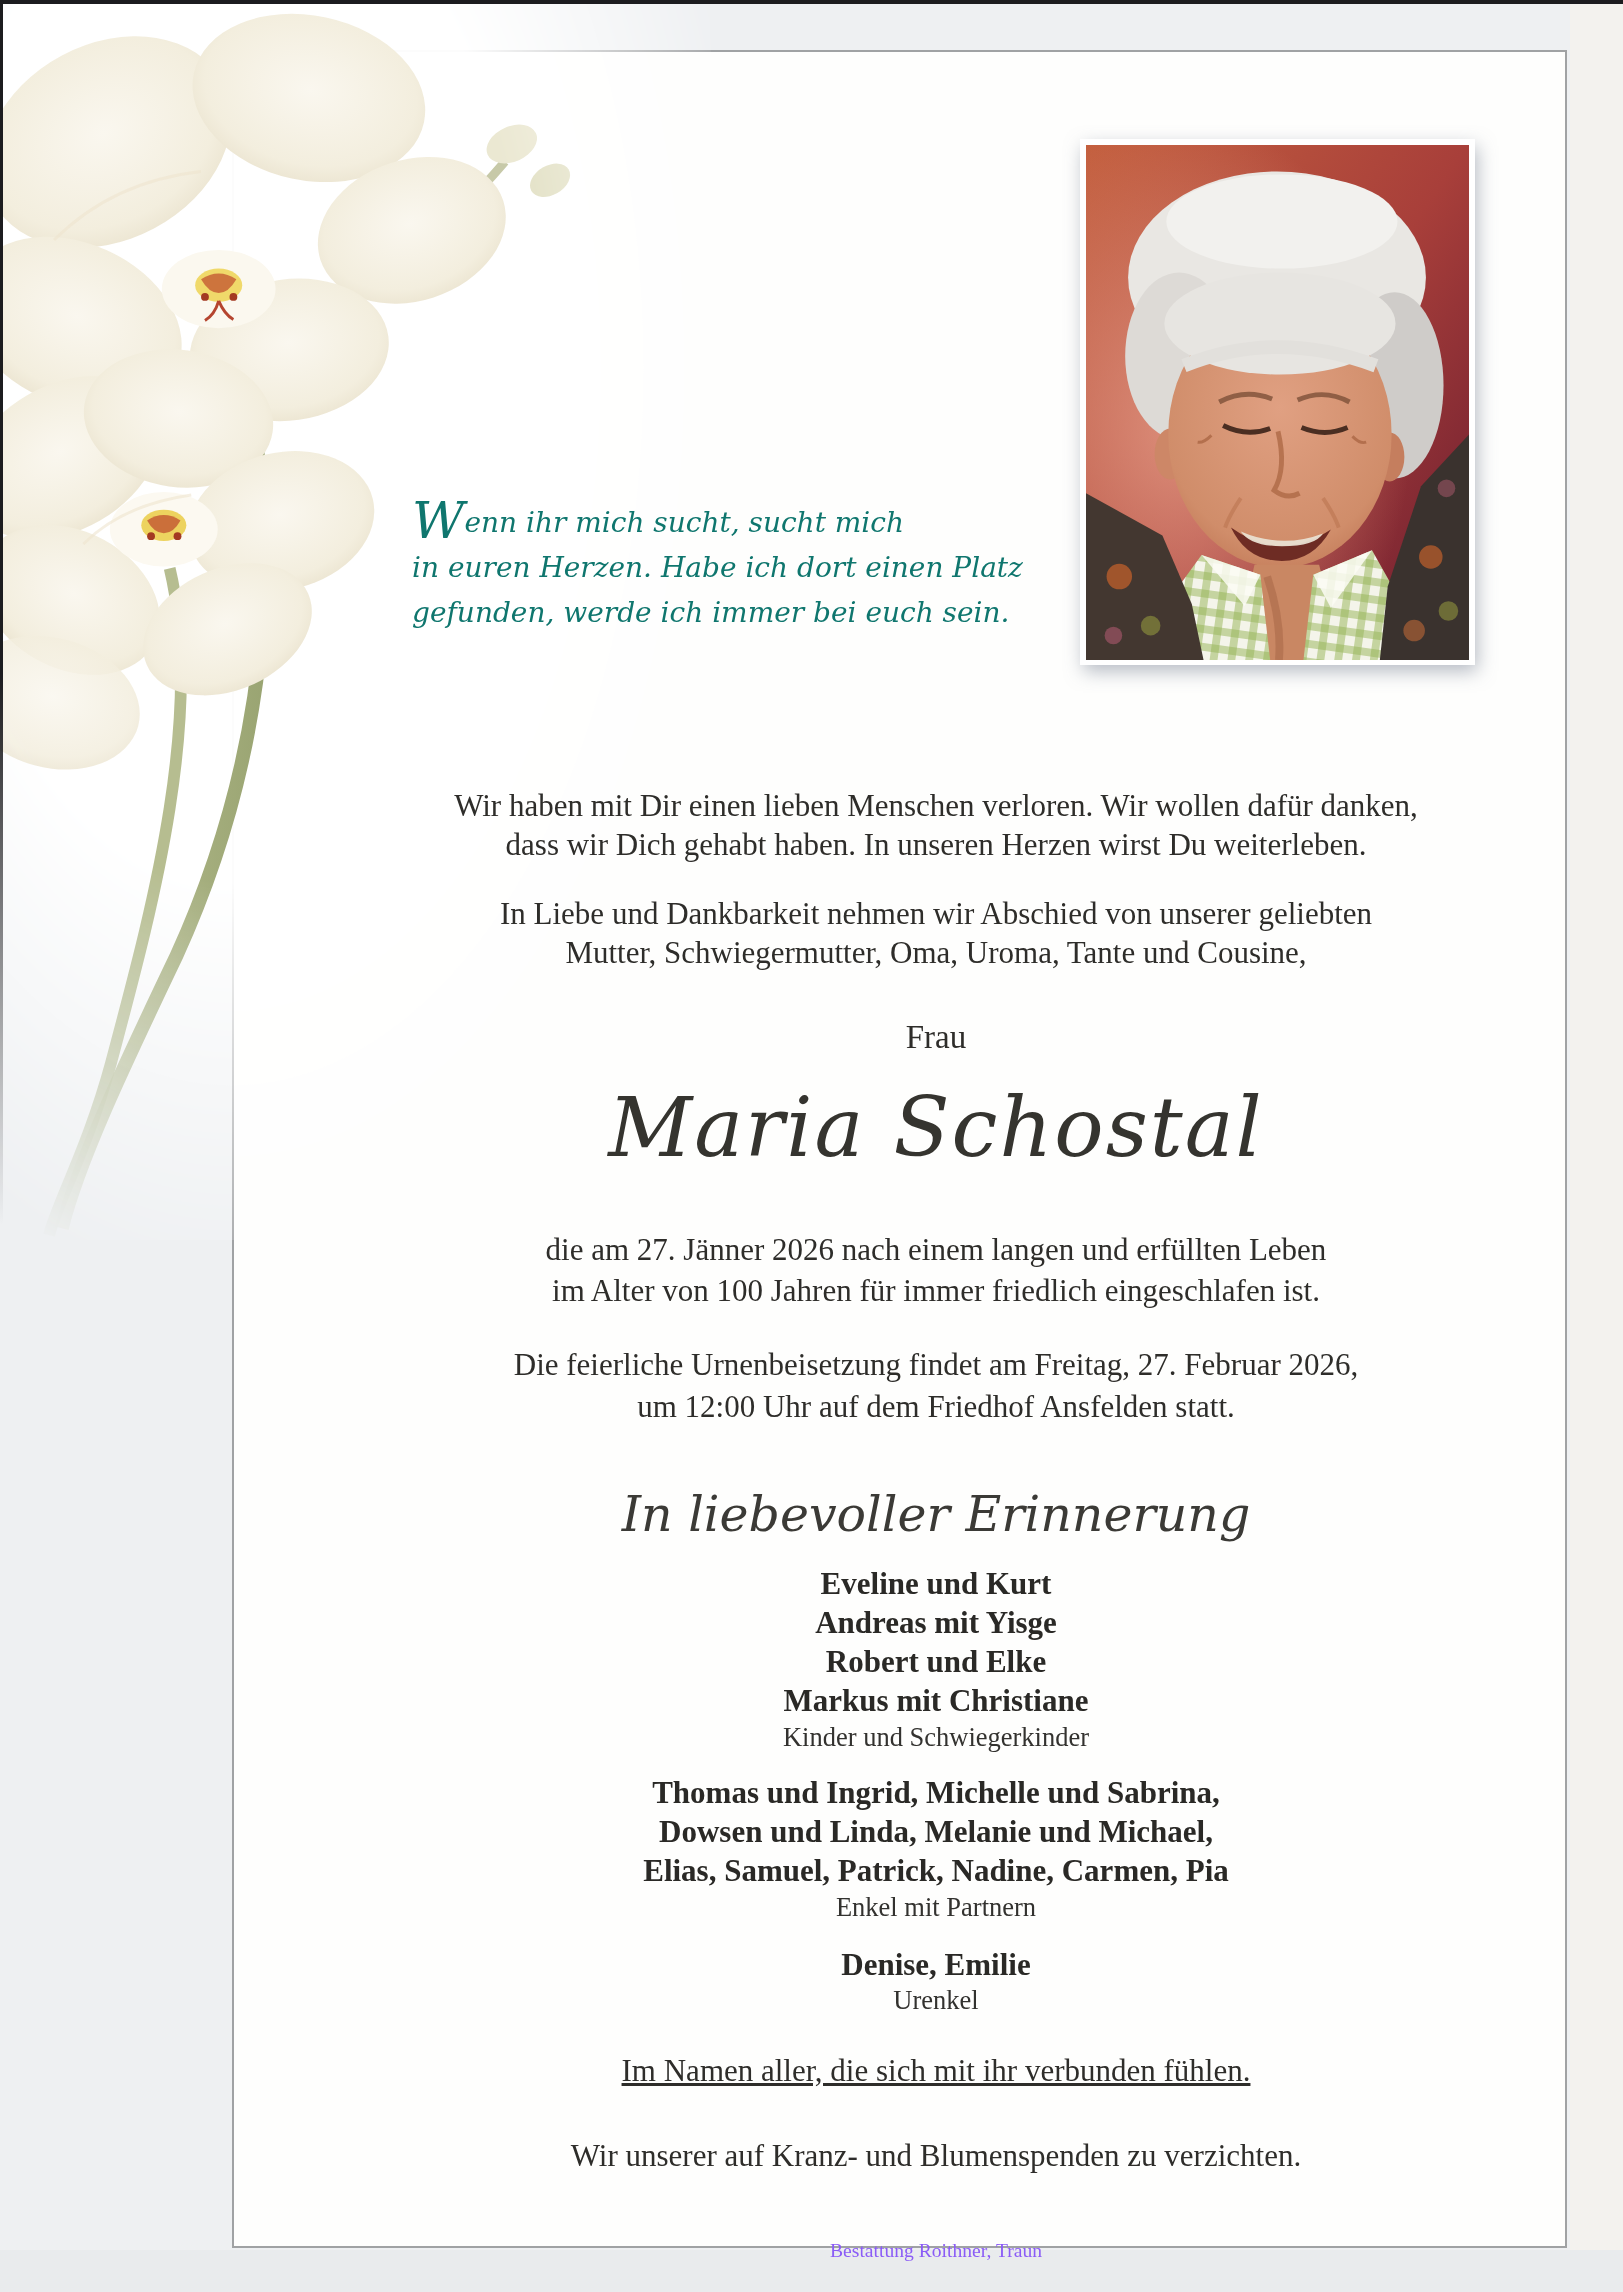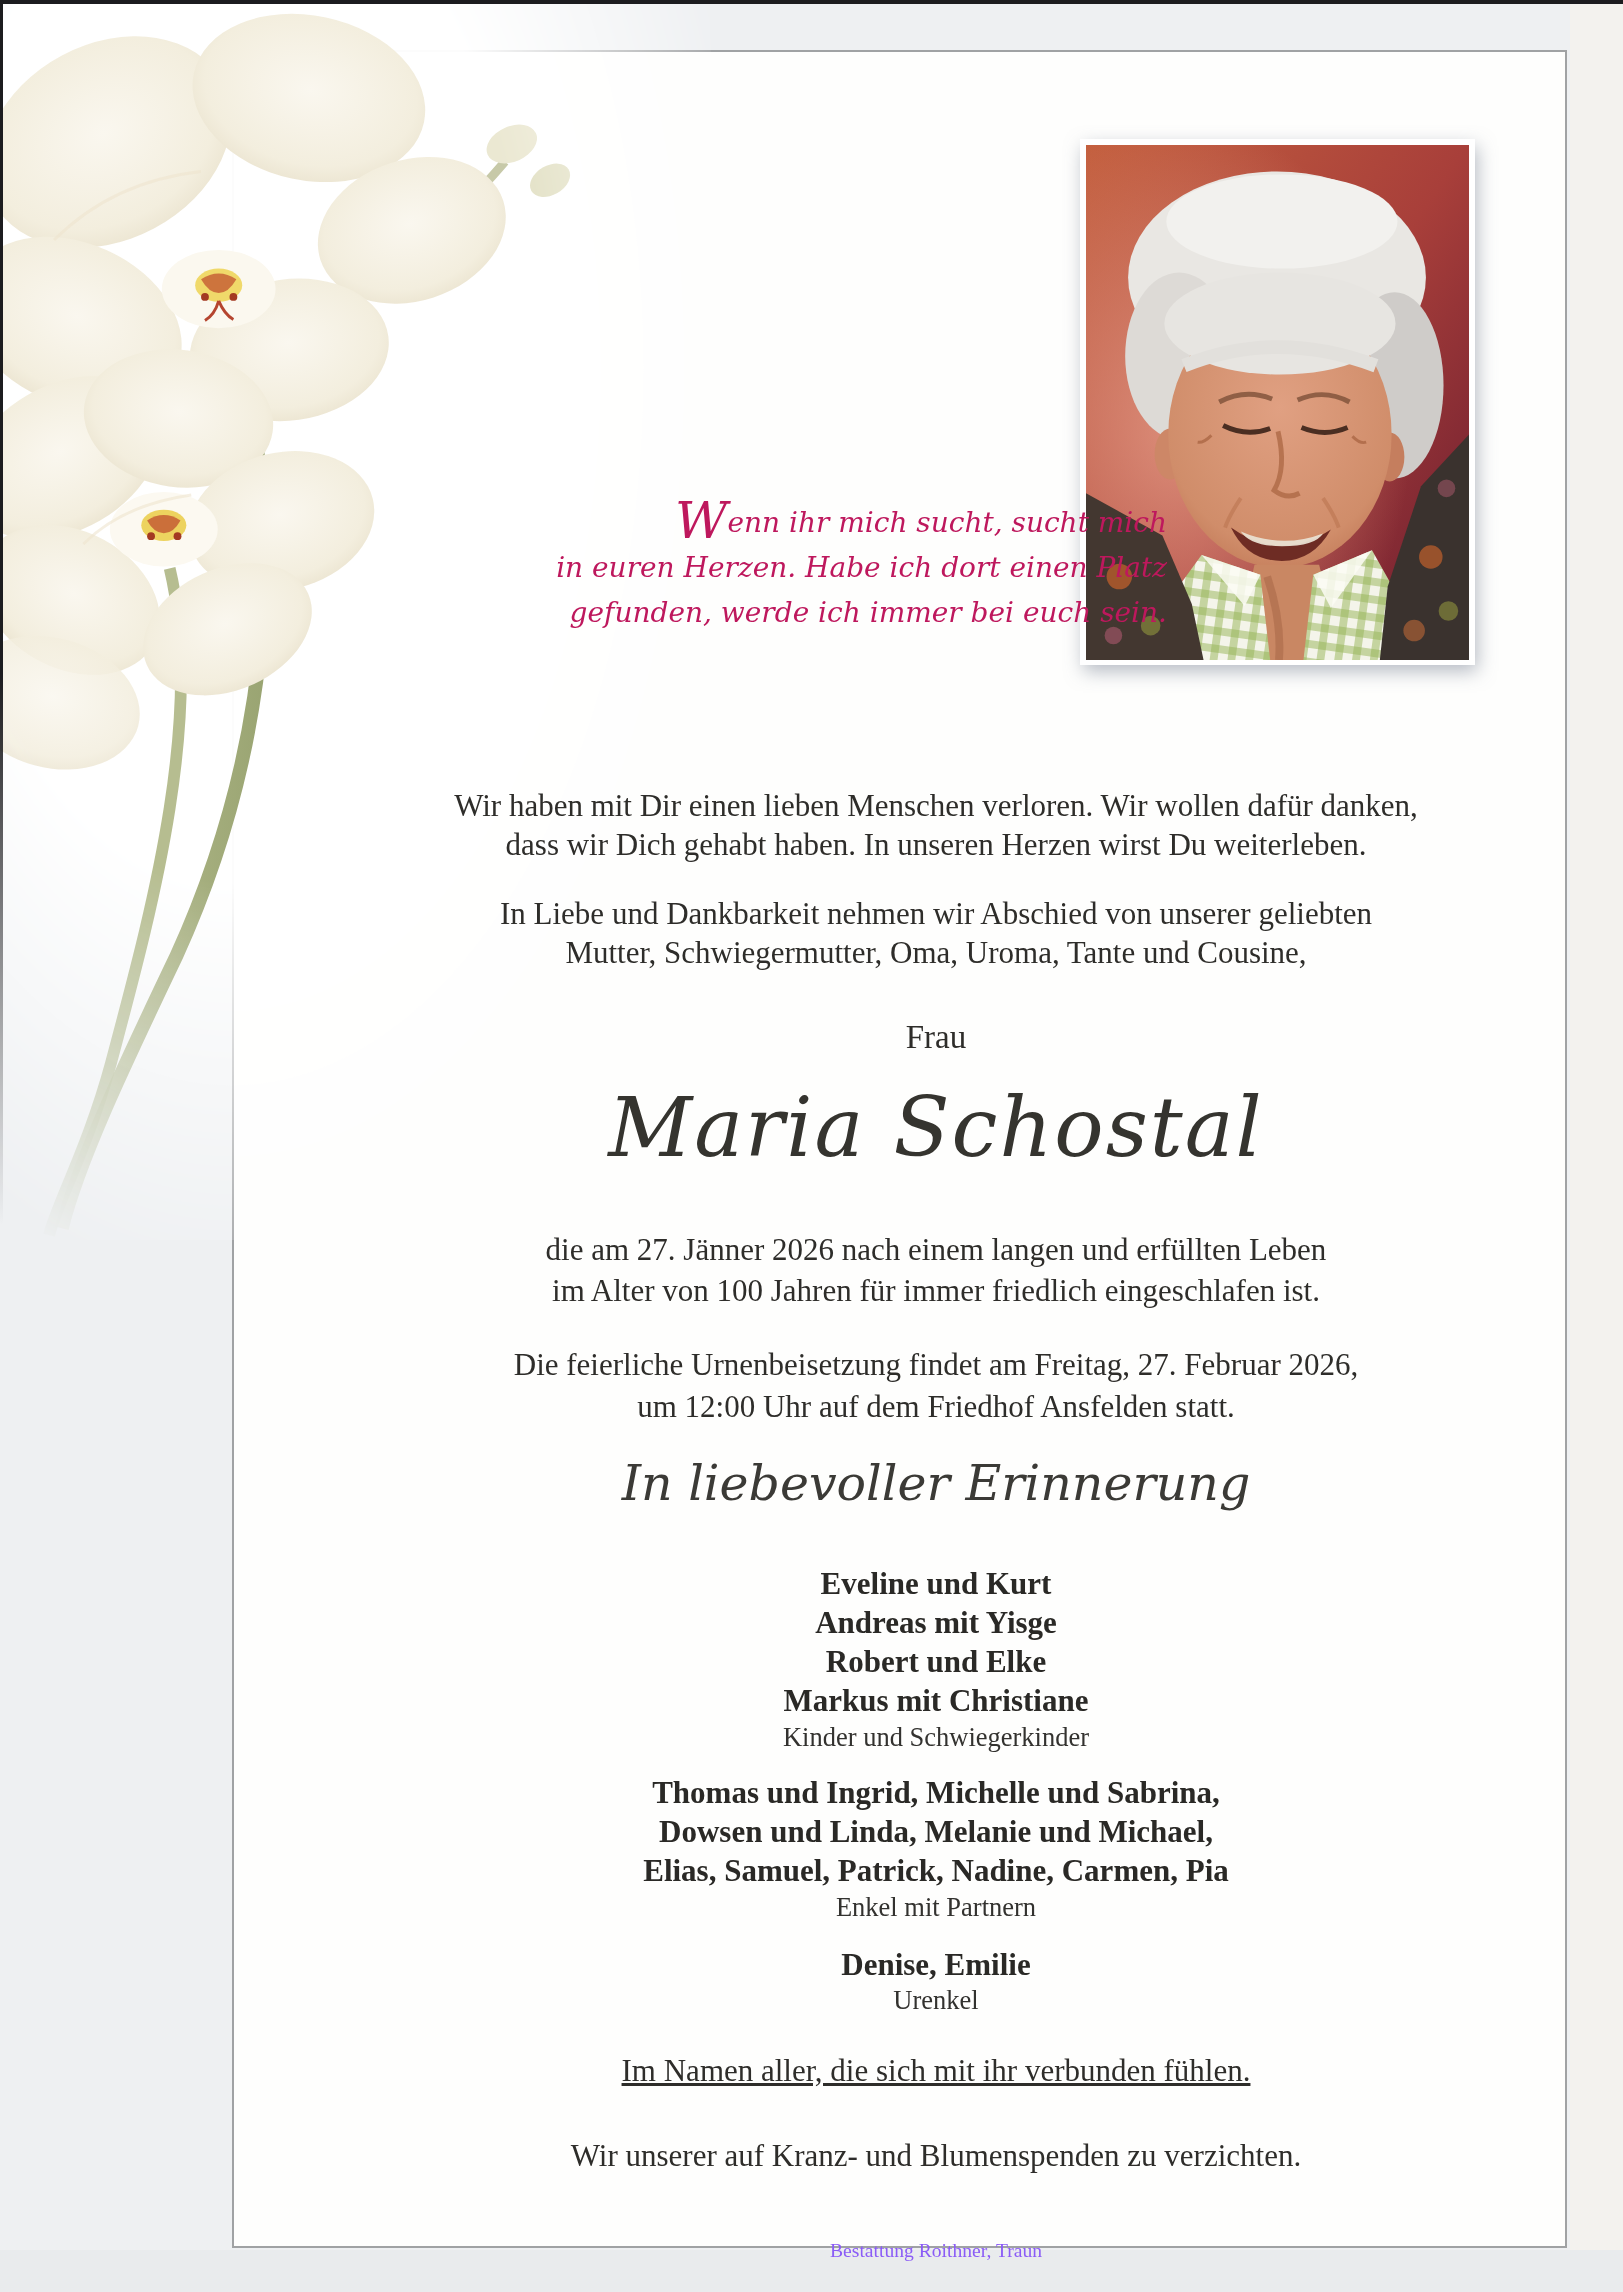--- a/index.html
+++ b/index.html
@@ -10,30 +10,30 @@
         background:linear-gradient(#1c1c1f 55%,rgba(28,28,31,0));z-index:6;}
   .right-margin{position:absolute;left:1570px;top:3.9px;width:53px;height:2289px;background:#f3f2ee;z-index:0;}
   .bottom-margin{position:absolute;left:0;top:2250px;width:1623px;height:42px;background:#e9ebed;z-index:0;}
   .card{position:absolute;left:232px;top:50px;width:1335px;height:2198px;background:#fefefd;
         border:2px solid #a0a2a4;box-sizing:border-box;z-index:1;}
   .orchid-wrap{position:absolute;left:-4.9px;top:-4.9px;width:716px;height:1245px;z-index:2;}
   .photo{position:absolute;left:1080px;top:139px;width:395px;height:526px;background:#fff;
         box-shadow:2.9px 6.9px 17.6px rgba(110,120,140,.5);z-index:3;}
   .photo svg{position:absolute;left:5.9px;top:5.9px;}
   .txt{position:absolute;left:255px;width:1362px;text-align:center;z-index:4;margin-top:16px;}
-  .quote{position:absolute;left:412px;top:500px;width:755px;text-align:right;z-index:4;
-        font-style:italic;font-family:"DejaVu Serif",serif;font-size:28px;line-height:45px;color:#be185d;}
+  .quote{position:absolute;left:412px;top:500px;width:755px;text-align:left;z-index:4;
+        font-style:italic;font-family:"DejaVu Serif",serif;font-size:28px;line-height:45px;color:#0f766e;}
   .quote .lead{font-size:51px;line-height:0;vertical-align:-5.9px;}
   .body32{font-size:31px;line-height:39px;}
   .salutation{top:1004px;font-size:33px;line-height:35px;}
   .name{top:1063px;font-size:82px;line-height:98px;font-style:italic;
         font-family:"DejaVu Serif",serif;letter-spacing:2px;color:#35342f;}
   .passing{top:1213px;font-size:31px;line-height:41px;}
   .funeral{top:1328px;font-size:31px;line-height:42px;}
-  .memory{top:1439px;font-size:49px;line-height:57px;font-style:italic;
+  .memory{top:1470px;font-size:49px;line-height:57px;font-style:italic;
         font-family:"DejaVu Serif",serif;color:#3b3a36;}
   .bold-lines{font-size:31px;line-height:39px;font-weight:bold;color:#2a2926;}
   .caption{font-size:26.5px;line-height:35px;font-weight:normal;color:#33322f;}
   .children{top:1548px;}
   .grandchildren{top:1757px;}
   .greatgrand{top:1930px;}
   .greatgrand .bold-lines{line-height:37px;}
   .closing1{top:2037px;font-size:31px;line-height:35px;text-decoration:underline;}
   .closing2{top:2122px;font-size:31px;line-height:35px;}
   .footer{top:2223px;font-size:19.6px;line-height:23.5px;color:#8b5cf6;}

